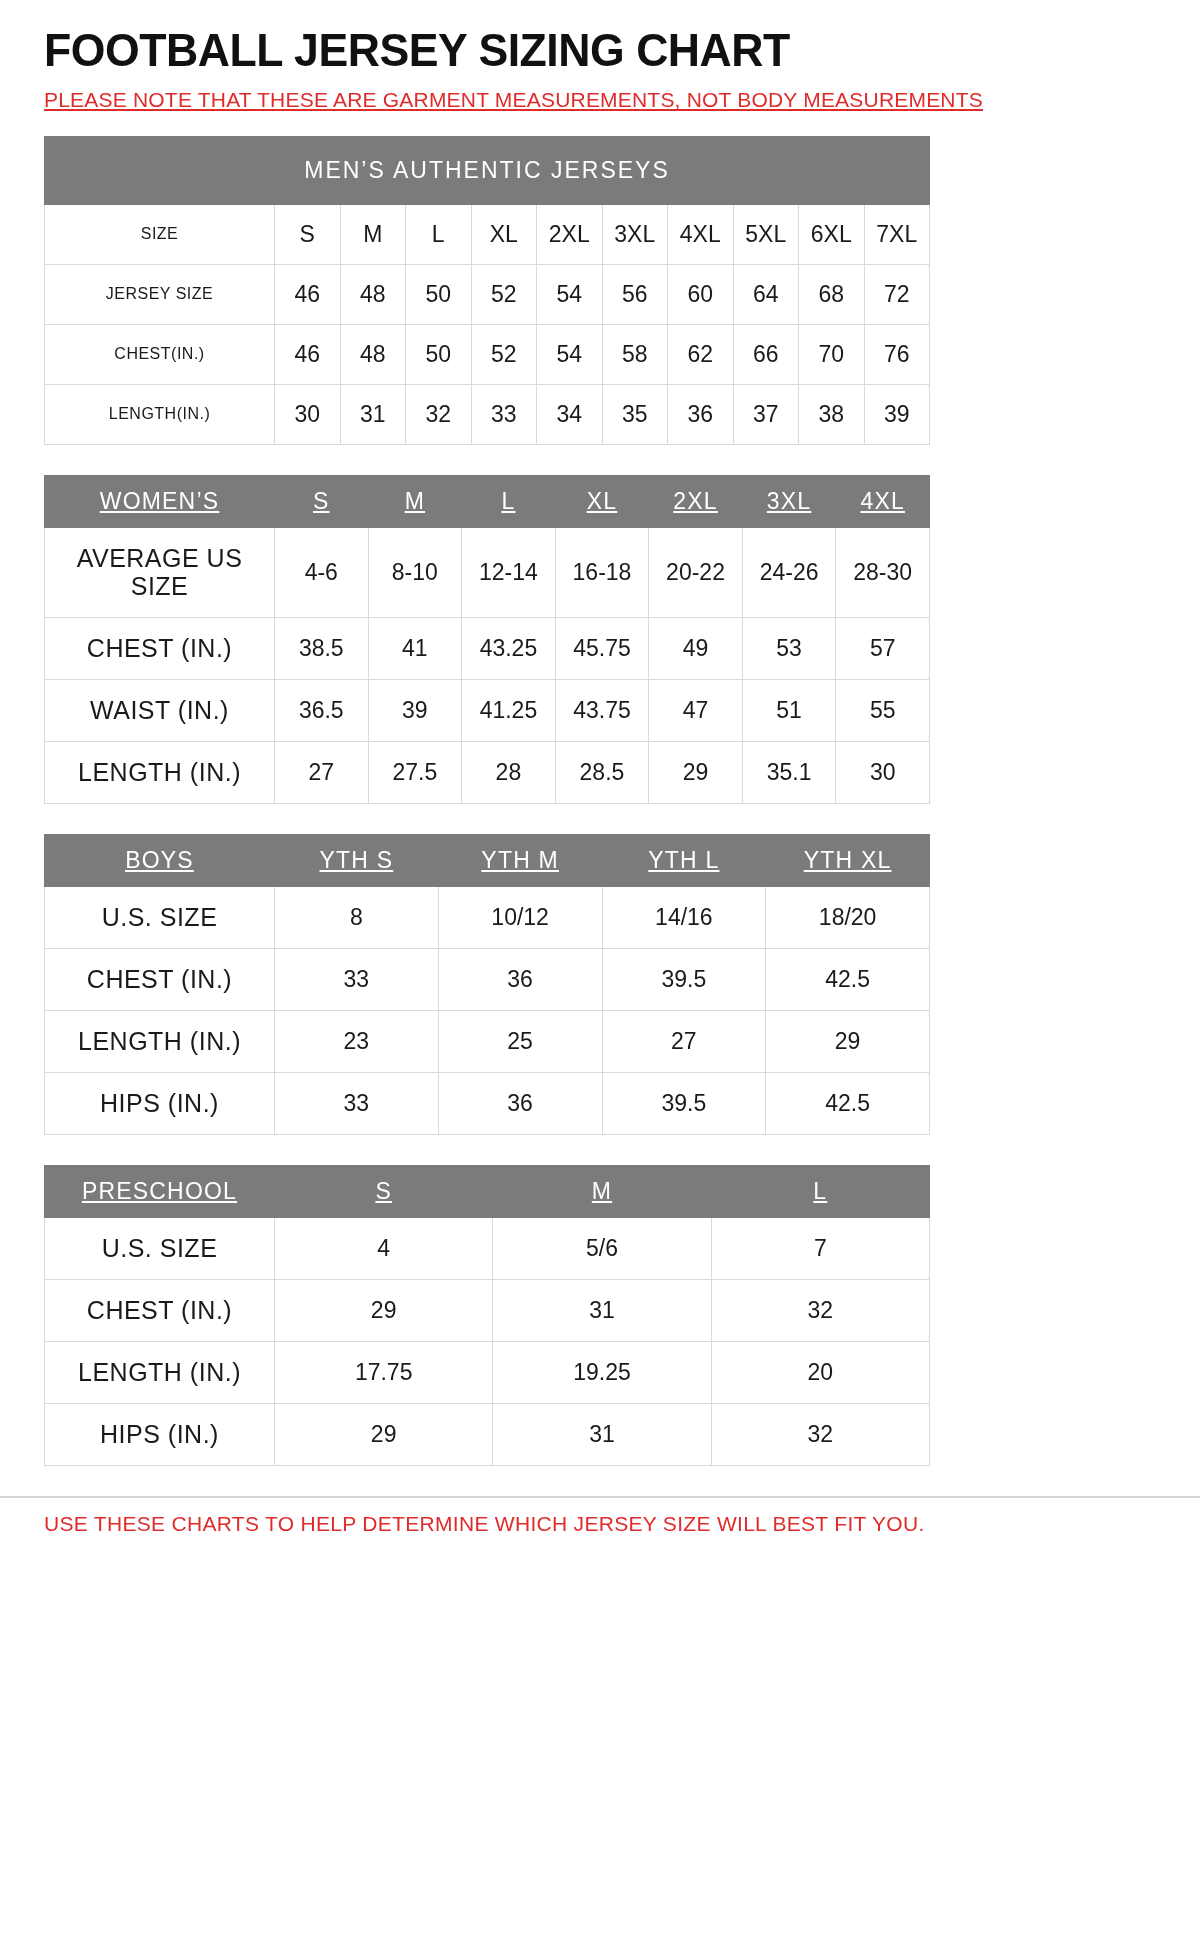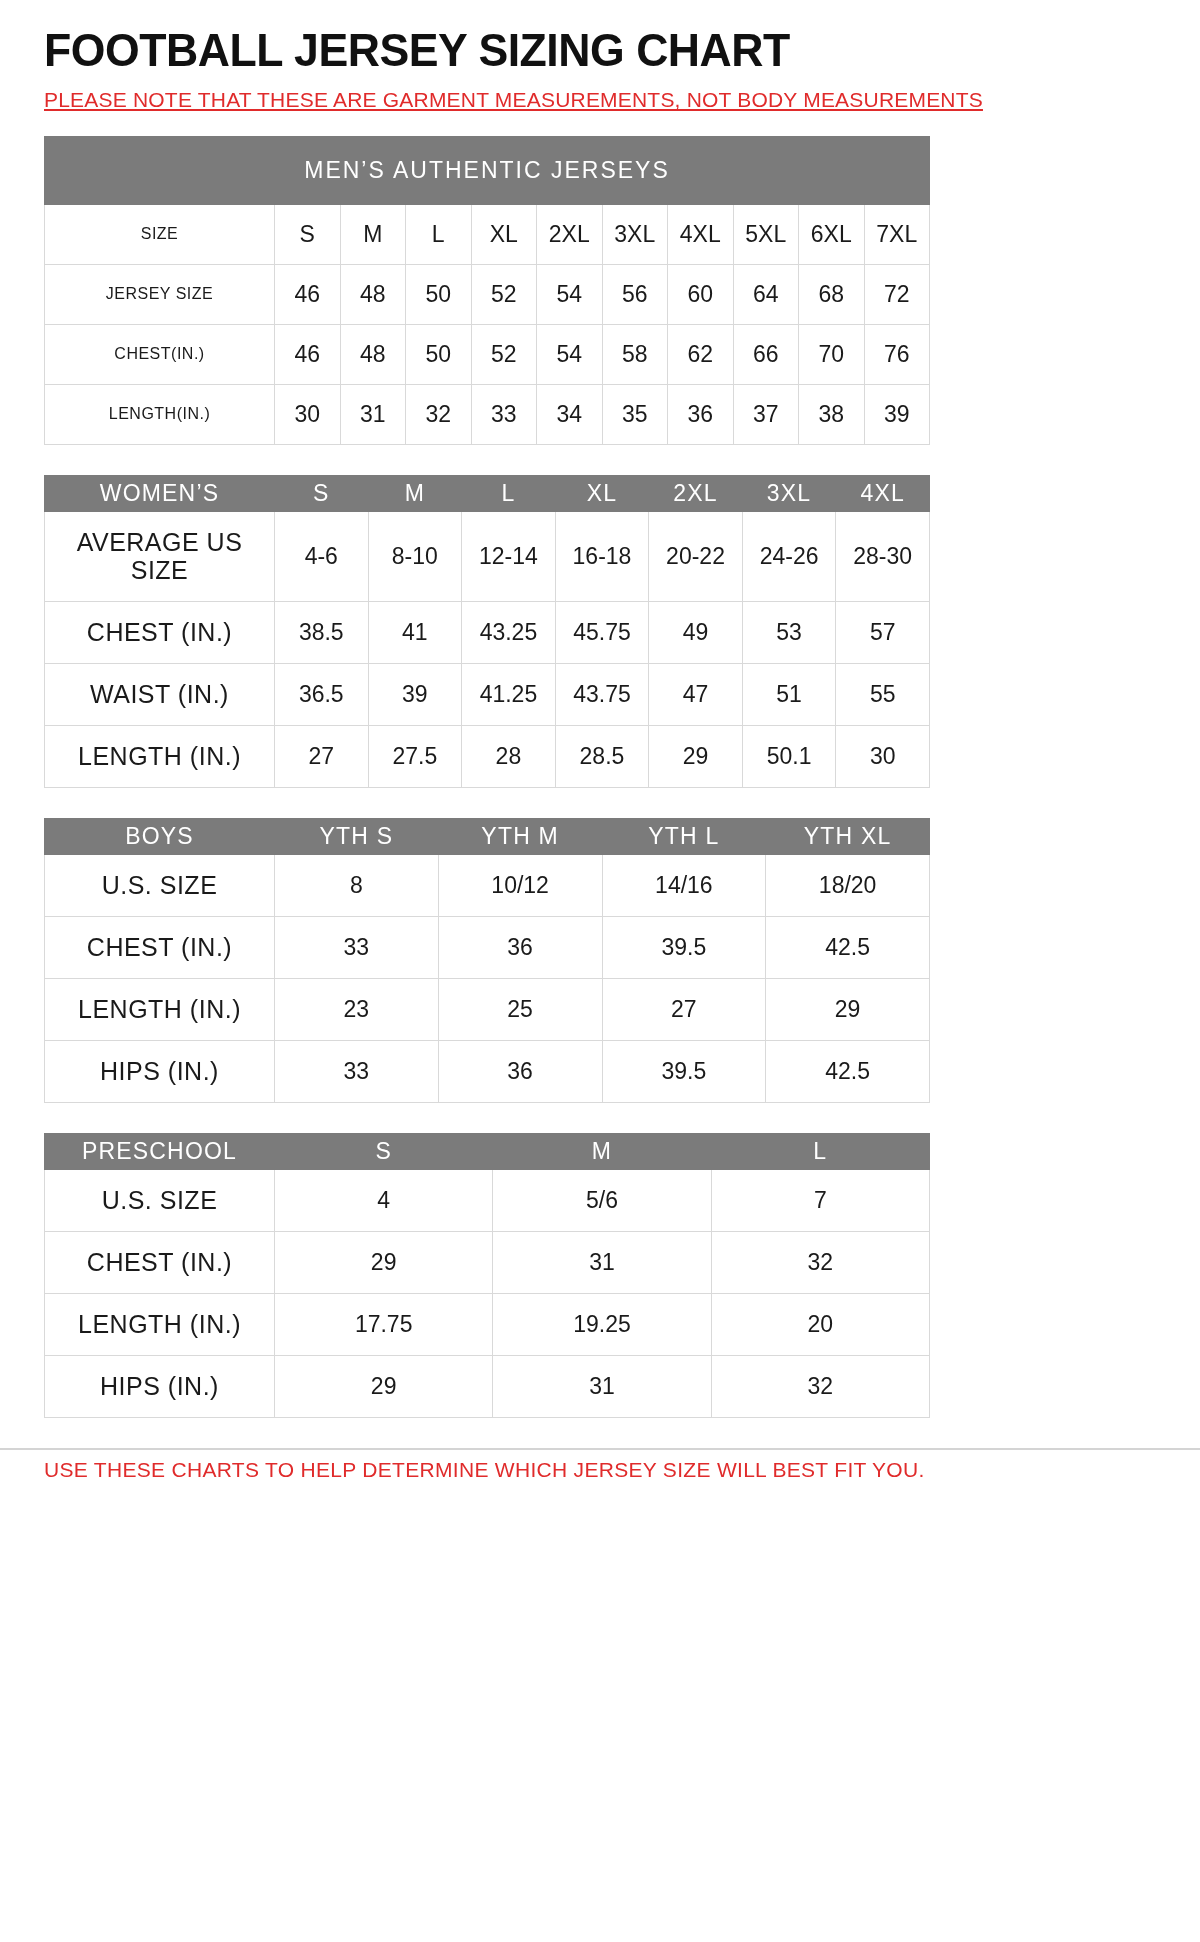--- a/index.html
+++ b/index.html
@@ -62,21 +62,22 @@
     letter-spacing: 2px;
     padding: 20px 4px !important;
     border: 1px solid #7b7b7b !important;
   }
   .hdr-cell {
     background: #7b7b7b !important;
     color: #ffffff !important;
     font-size: 24px;
     letter-spacing: 1.2px;
     border: 1px solid #7b7b7b !important;
-    padding: 4px 4px !important;
+    padding: 12px 4px !important;
+    text-decoration: underline;
   }
   .rowlabel {
     font-size: 24px;
     letter-spacing: 0.5px;
     text-align: center;
   }
   .rowlabel.two-line { line-height: 1.15; margin-left: 28px; }
 
   
   .men col.lbl { width: 230px; }
@@ -100,21 +101,21 @@
   .pre td { font-size: 25px; padding: 22px 2px; }
   .pre .rowlabel { font-size: 25px; }
 
   .women { width: 1000px; }
   .boys { width: 1000px; }
 
   .footer-note {
     color: #e02b2b;
     font-size: 21px;
     letter-spacing: 0.3px;
-    padding: 8px 44px 26px 44px;
+    padding: 14px 44px 26px 44px;
   }
   .bottom-rule {
     border-top: 2px solid #d4d4d4;
     margin: 4px 0 0 0;
   }
 </style>
 </head>
 <body>
 
 <div class="page">
@@ -247,21 +248,21 @@
         <td>51</td>
         <td>55</td>
       </tr>
       <tr>
         <td class="rowlabel">LENGTH (IN.)</td>
         <td>27</td>
         <td>27.5</td>
         <td>28</td>
         <td>28.5</td>
         <td>29</td>
-        <td>50.1</td>
+        <td>35.1</td>
         <td>30</td>
       </tr>
     </tbody>
   </table>
 
   <table class="chart boys">
     <colgroup>
       <col class="lbl">
         <col>
         <col>

